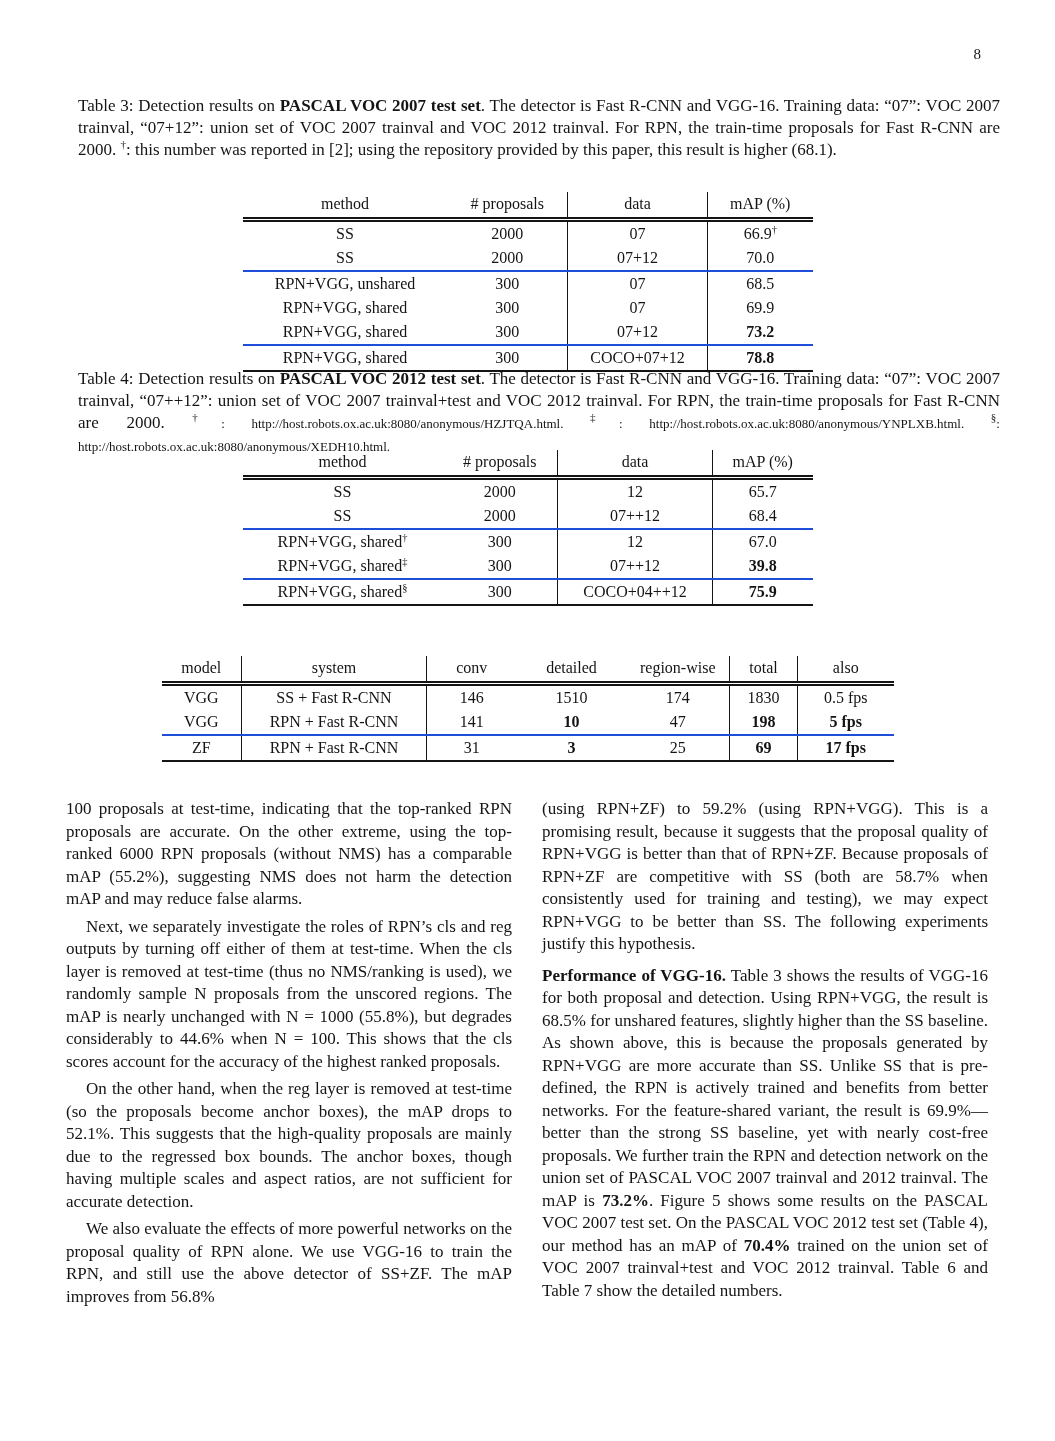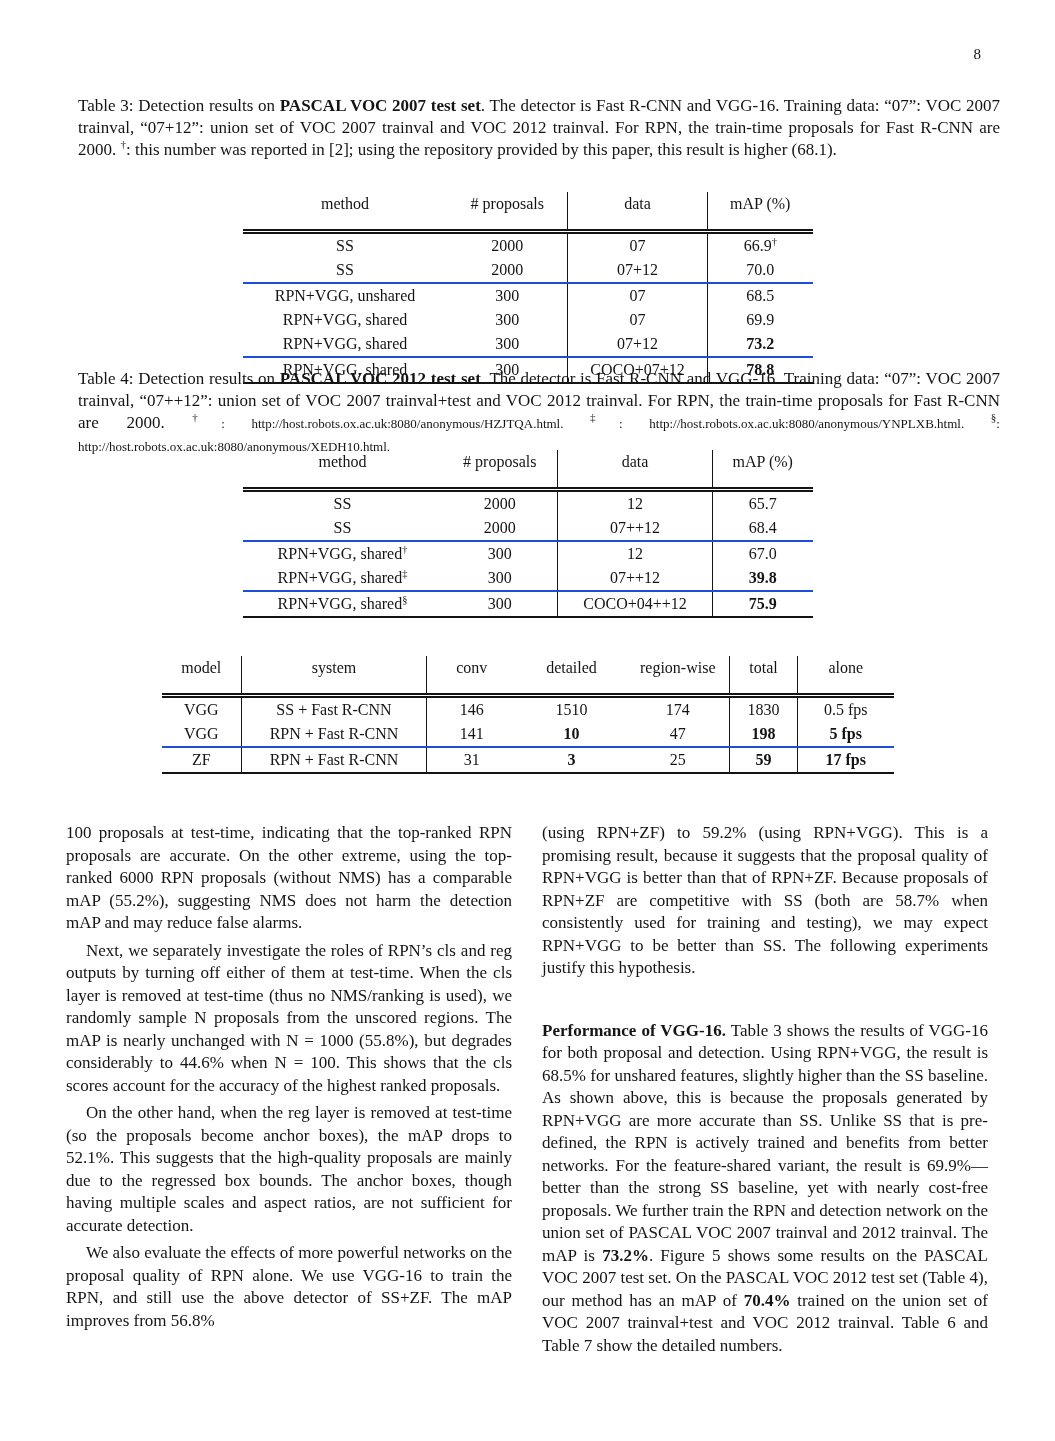--- a/index.html
+++ b/index.html
@@ -27,37 +27,37 @@
   #caption5 { top: 607px; }
   .tablewrap { position: absolute; left: 0; width: 100%; display: flex; justify-content: center; }
   #t3wrap { top: 192px; }
   #t4wrap { top: 450px; }
   #t5wrap { top: 656px; }
   table {
     border-collapse: collapse; table-layout: fixed;
     font-size: 16px; line-height: 20px;
   }
   th, td { text-align: center; padding: 2px 4px; font-weight: normal; }
-  thead th { border-bottom: 5px double #141414; padding-bottom: 15px; }
+  thead th { border-bottom: 5px double #141414; padding-bottom: 3px; }
   tbody tr.rule > td { border-top: 2px solid #1d4ed8; }
   tbody tr:last-child > td { border-bottom: 2px solid #141414; }
   .t3 tr > *:nth-child(2), .t3 tr > *:nth-child(3),
   .t4 tr > *:nth-child(2), .t4 tr > *:nth-child(3) { border-right: 1.5px solid #141414; }
   .t5 tr > *:nth-child(1), .t5 tr > *:nth-child(2),
   .t5 tr > *:nth-child(5), .t5 tr > *:nth-child(6) { border-right: 1.5px solid #141414; }
   .bodycol {
-    position: absolute; top: 822px; width: 446px;
+    position: absolute; top: 798px; width: 446px;
     font-size: 17px; line-height: 22.5px;
     text-align: justify;
   }
   #col-left { left: 66px; }
   #col-right { left: 542px; }
   .bodycol p { margin: 0 0 5px 0; }
   .bodycol p.ind { text-indent: 20px; }
-  .bodycol p.head-par { margin-top: 40px; }
+  .bodycol p.head-par { margin-top: 9px; }
   .r-b { font-weight: bold; }
   .r-i { }
   .r-sup { vertical-align: super; font-size: 65%; line-height: 0; }
   .r-small { font-size: 13px; }
 </style>
 </head>
 <body>
 
 <div class="page">
   <div class="pageno">8</div>
@@ -187,21 +187,21 @@
           <col style="width:96px">
         </colgroup>
     <thead>
           <tr>
             <th>model</th>
             <th>system</th>
             <th>conv</th>
             <th>detailed</th>
             <th>region-wise</th>
             <th>total</th>
-            <th>alone</th>
+            <th>also</th>
           </tr>
         </thead>
         <tbody>
           <tr>
             <td>VGG</td>
             <td>SS + Fast R-CNN</td>
             <td>146</td>
             <td>1510</td>
             <td>174</td>
             <td>1830</td>
@@ -215,21 +215,21 @@
             <td>47</td>
             <td><span class="r-b">198</span></td>
             <td><span class="r-b">5 fps</span></td>
           </tr>
           <tr class="rule">
             <td>ZF</td>
             <td>RPN + Fast R-CNN</td>
             <td>31</td>
             <td><span class="r-b">3</span></td>
             <td>25</td>
-            <td><span class="r-b">59</span></td>
+            <td><span class="r-b">69</span></td>
             <td><span class="r-b">17 fps</span></td>
           </tr>
         </tbody>
       </table>
   </div>
 
   <div id="col-left" class="bodycol">
       <p>100 proposals at test-time, indicating that the top-ranked RPN proposals are accurate. On the other extreme, using the top-ranked 6000 RPN proposals (without NMS) has a comparable mAP (55.2%), suggesting NMS does not harm the detection mAP and may reduce false alarms.</p>
       <p class="ind">Next, we separately investigate the roles of RPN’s <span class="r-i">cls</span> and <span class="r-i">reg</span> outputs by turning off either of them at test-time. When the <span class="r-i">cls</span> layer is removed at test-time (thus no NMS/ranking is used), we randomly sample <span class="r-i">N</span> proposals from the unscored regions. The mAP is nearly unchanged with <span class="r-i">N</span> = 1000 (55.8%), but degrades considerably to 44.6% when <span class="r-i">N</span> = 100. This shows that the <span class="r-i">cls</span> scores account for the accuracy of the highest ranked proposals.</p>
       <p class="ind">On the other hand, when the <span class="r-i">reg</span> layer is removed at test-time (so the proposals become anchor boxes), the mAP drops to 52.1%. This suggests that the high-quality proposals are mainly due to the regressed box bounds. The anchor boxes, though having multiple scales and aspect ratios, are not sufficient for accurate detection.</p>

